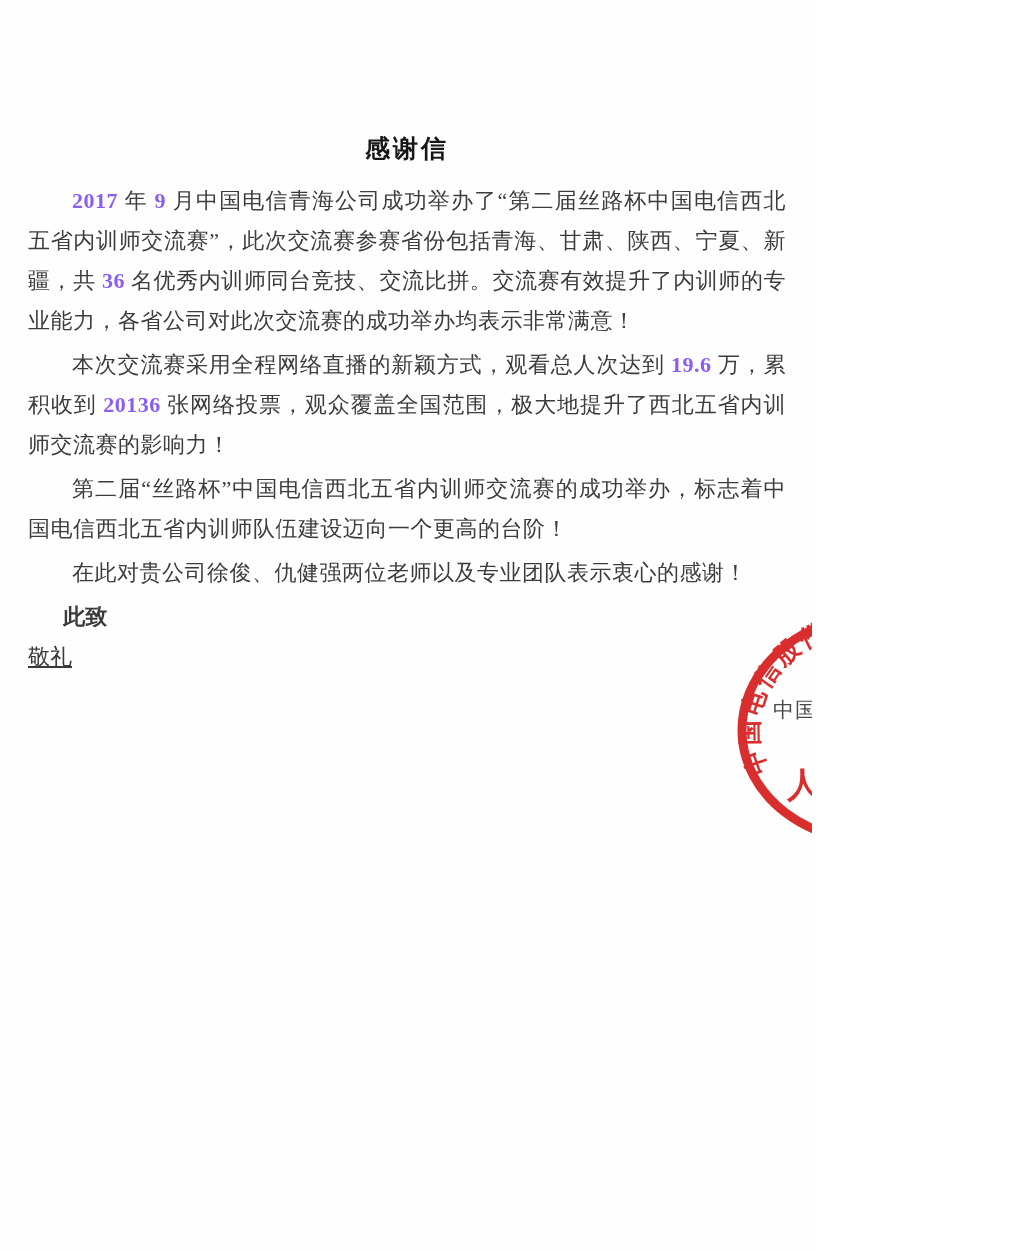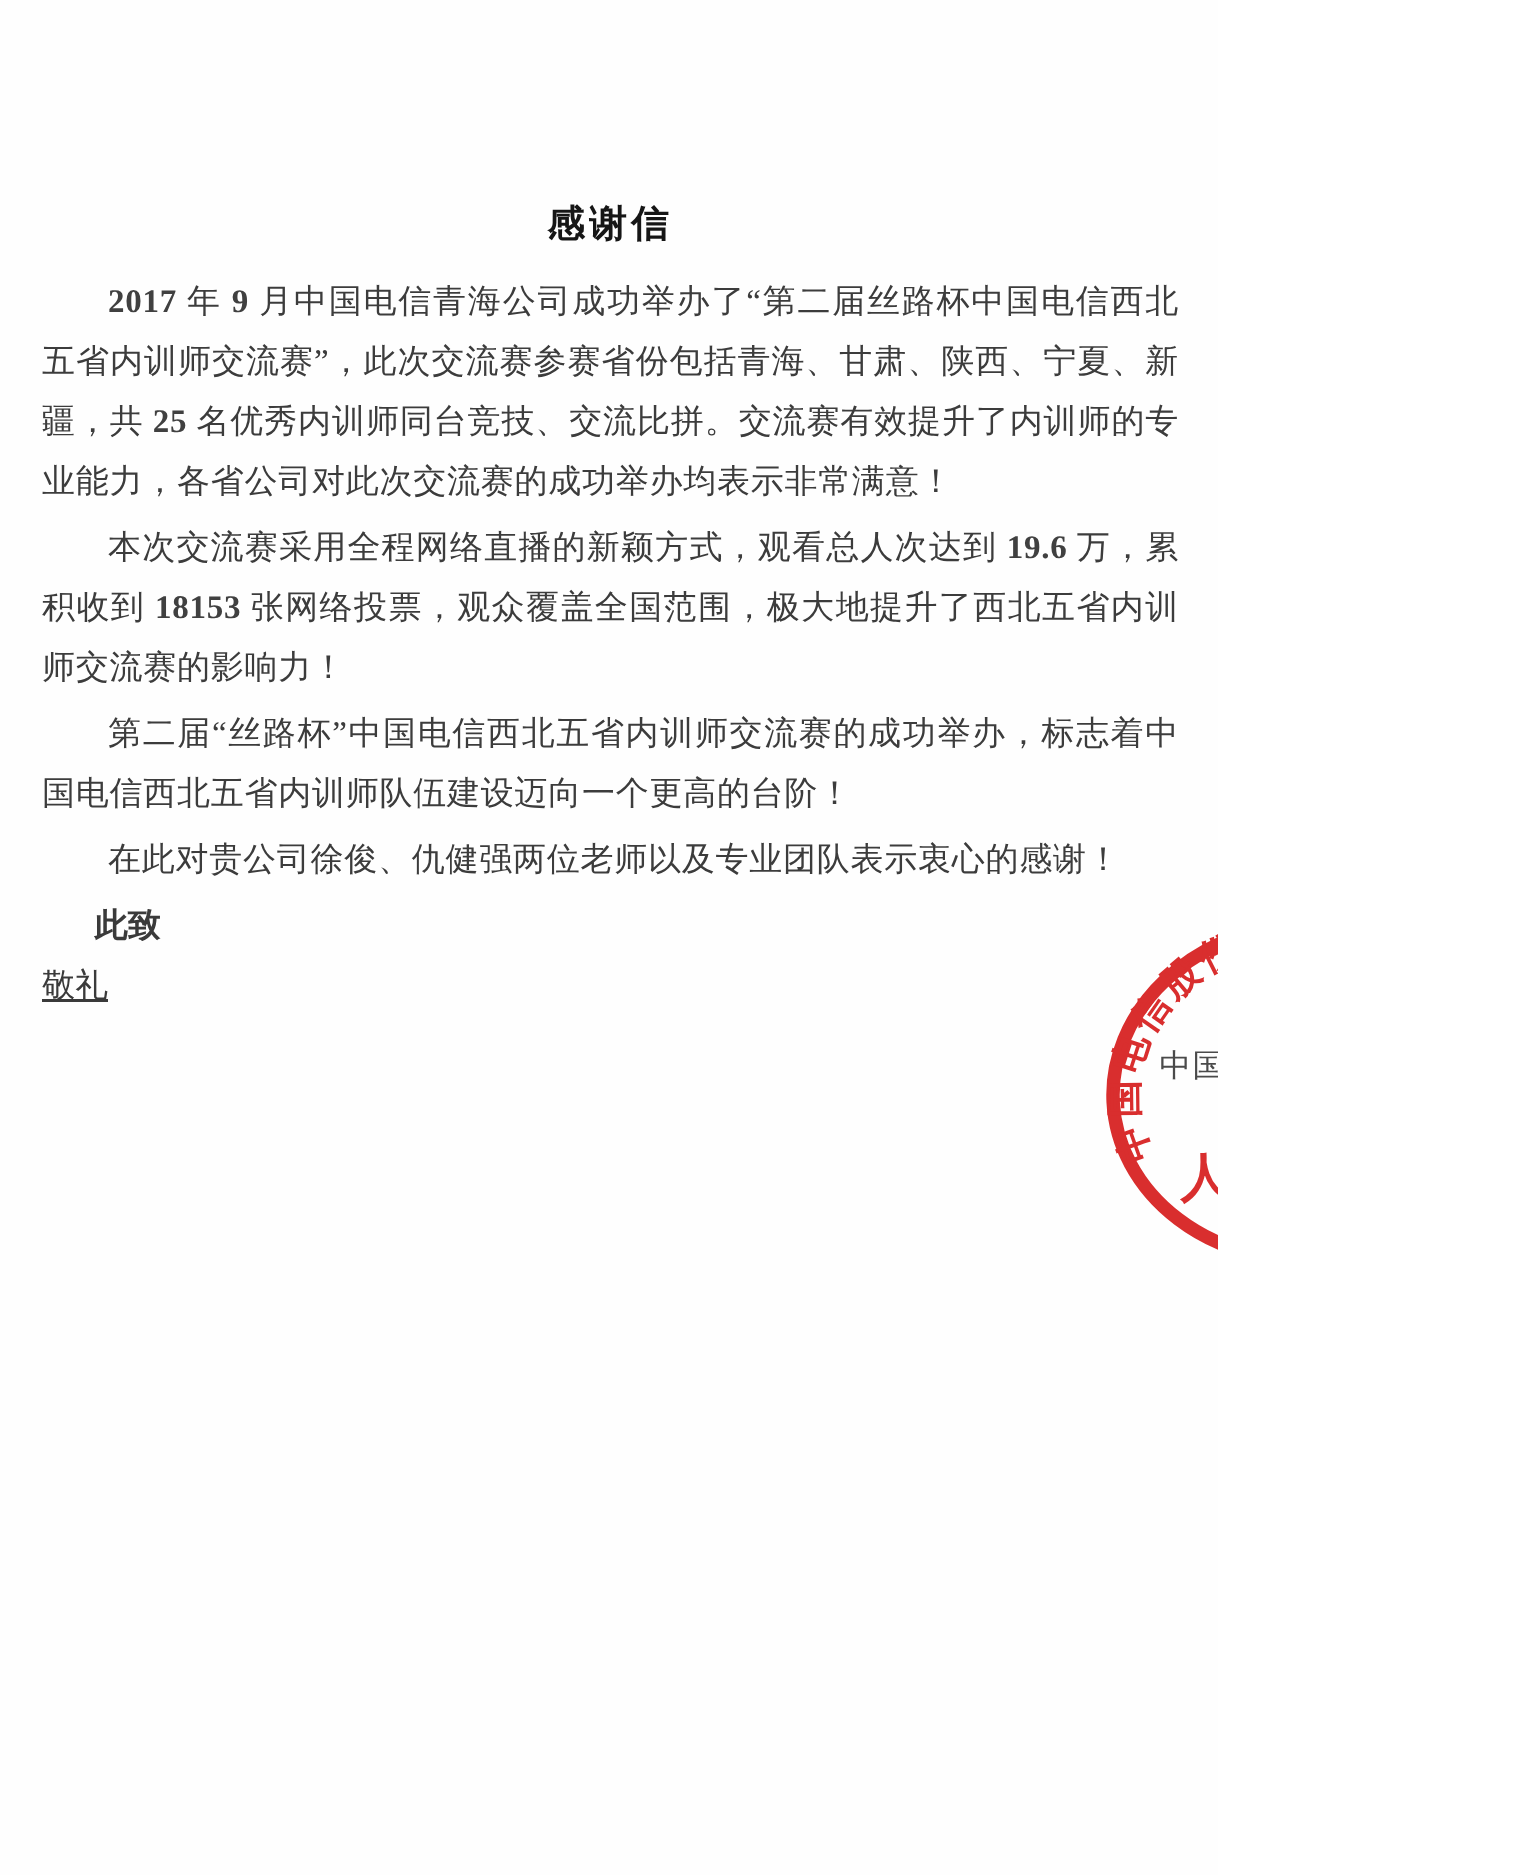--- a/index.html
+++ b/index.html
@@ -34,21 +34,21 @@
   }
   .para {
     font-size: 22px;
     line-height: 40px;
     margin: 4px 0;
     text-indent: 2em;
     text-align: justify;
     letter-spacing: 0.5px;
     color: #3c3c3c;
   }
-  .para b, .date-line b { font-weight: bold; color: #404040; }
+  .para b, .date-line b { font-weight: bold; color: #8b5cf6; }
   .closing-salute {
     font-size: 22px;
     line-height: 40px;
     margin: 4px 0 0 0;
     text-indent: 1.6em;
     font-weight: bold;
   }
   .closing-respect {
     font-size: 22px;
     line-height: 40px;
@@ -78,22 +78,22 @@
     transform: rotate(-3deg);
   }
 </style>
 </head>
 <body>
 
 <div class="page">
 
   <div class="body-text">
     <h1 class="letter-title">感谢信</h1>
-    <p class="para"><b>2017</b> 年 <b>9</b> 月中国电信青海公司成功举办了“第二届丝路杯中国电信西北五省内训师交流赛”，此次交流赛参赛省份包括青海、甘肃、陕西、宁夏、新疆，共 <b>25</b> 名优秀内训师同台竞技、交流比拼。交流赛有效提升了内训师的专业能力，各省公司对此次交流赛的成功举办均表示非常满意！</p>
-    <p class="para">本次交流赛采用全程网络直播的新颖方式，观看总人次达到 <b>19.6</b> 万，累积收到 <b>18153</b> 张网络投票，观众覆盖全国范围，极大地提升了西北五省内训师交流赛的影响力！</p>
+    <p class="para"><b>2017</b> 年 <b>9</b> 月中国电信青海公司成功举办了“第二届丝路杯中国电信西北五省内训师交流赛”，此次交流赛参赛省份包括青海、甘肃、陕西、宁夏、新疆，共 <b>36</b> 名优秀内训师同台竞技、交流比拼。交流赛有效提升了内训师的专业能力，各省公司对此次交流赛的成功举办均表示非常满意！</p>
+    <p class="para">本次交流赛采用全程网络直播的新颖方式，观看总人次达到 <b>19.6</b> 万，累积收到 <b>20136</b> 张网络投票，观众覆盖全国范围，极大地提升了西北五省内训师交流赛的影响力！</p>
     <p class="para">第二届“丝路杯”中国电信西北五省内训师交流赛的成功举办，标志着中国电信西北五省内训师队伍建设迈向一个更高的台阶！</p>
     <p class="para">在此对贵公司徐俊、仇健强两位老师以及专业团队表示衷心的感谢！</p>
     <p class="closing-salute">此致</p>
     <p class="closing-respect">敬礼</p>
   </div>
 
   <div class="signature">
     <p>中国电信青海分公司</p>
     <p>人力资源部</p>
   </div>

